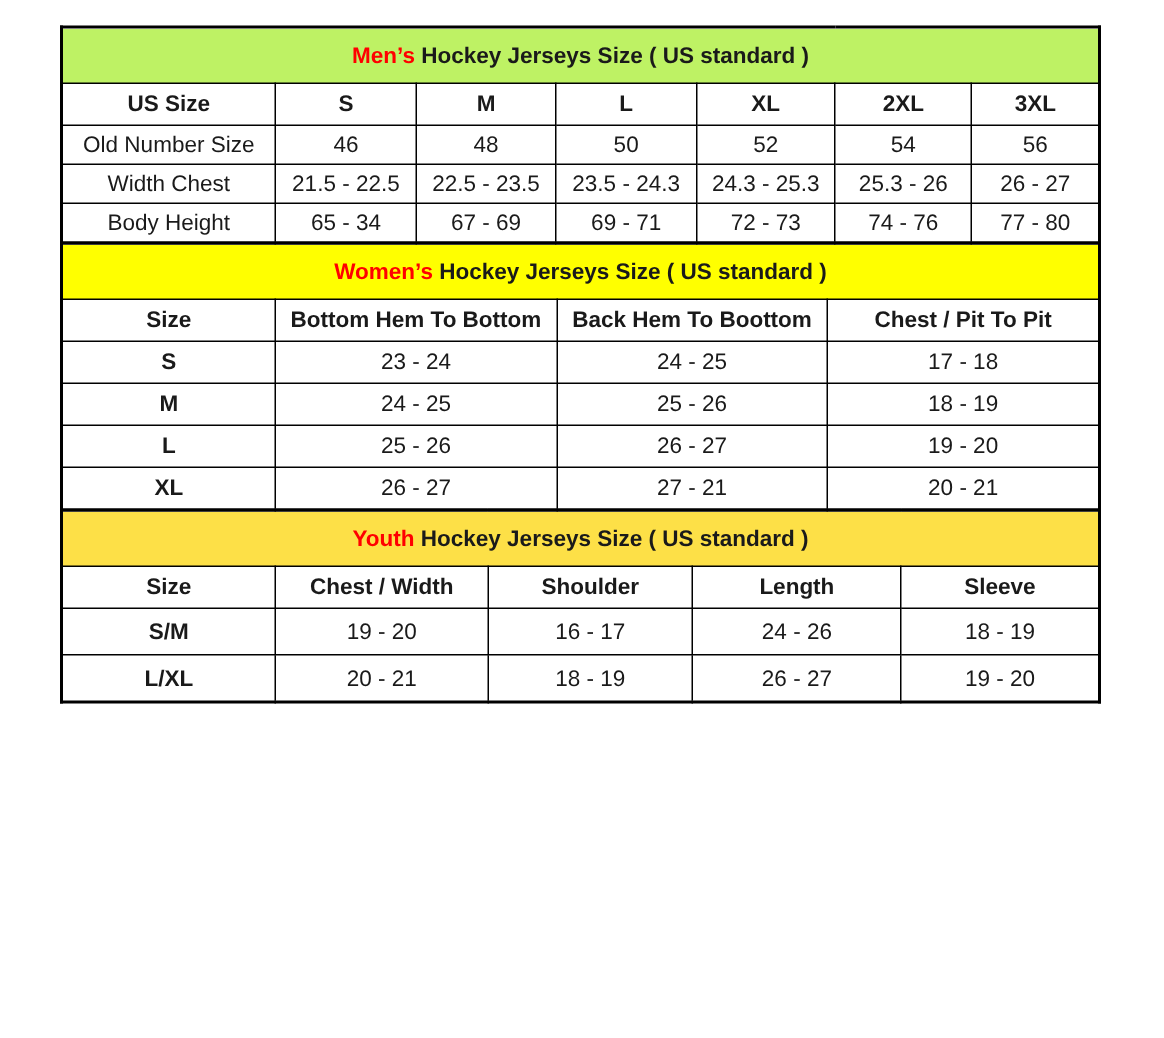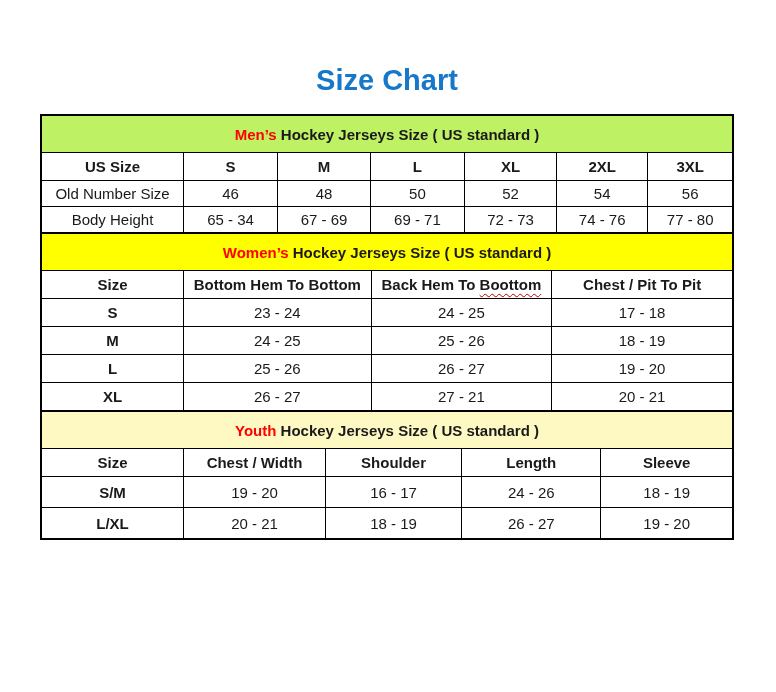--- a/index.html
+++ b/index.html
@@ -59,32 +59,30 @@
   }
   td.head {
     height: 27px;
     font-weight: bold;
   }
   #mens   tr.data-row td { height: 25px; }
   #womens tr.data-row td { height: 27px; }
   #youth  tr.data-row td { height: 30px; }
   td.rowlabel-bold { font-weight: bold; }
   .sq {
-    text-decoration: underline;
     text-decoration-style: wavy;
     text-decoration-color: #c00000;
     text-decoration-thickness: 1px;
     text-underline-offset: 3px;
   }
 </style>
 </head>
 <body>
 
 <div class="page">
-  <h1 class="title" style="color: rgb(23, 119, 200);">Size Chart</h1>
   <div class="tables">
       <table class="size-table" id="mens">
         <colgroup>
           <col style="width: 20.6%;">
           <col style="width: 13.6%;">
           <col style="width: 13.4%;">
           <col style="width: 13.6%;">
           <col style="width: 13.3%;">
           <col style="width: 13.2%;">
           <col style="width: 12.3%;">
@@ -105,20 +103,29 @@
           <tr class="data-row">
             <td class="rowlabel">Old Number Size</td>
             <td class="cell">46</td>
             <td class="cell">48</td>
             <td class="cell">50</td>
             <td class="cell">52</td>
             <td class="cell">54</td>
             <td class="cell">56</td>
           </tr>
           <tr class="data-row">
+            <td class="rowlabel">Width Chest</td>
+            <td class="cell">21.5 - 22.5</td>
+            <td class="cell">22.5 - 23.5</td>
+            <td class="cell">23.5 - 24.3</td>
+            <td class="cell">24.3 - 25.3</td>
+            <td class="cell">25.3 - 26</td>
+            <td class="cell">26 - 27</td>
+          </tr>
+          <tr class="data-row">
             <td class="rowlabel">Body Height</td>
             <td class="cell">65 - 34</td>
             <td class="cell">67 - 69</td>
             <td class="cell">69 - 71</td>
             <td class="cell">72 - 73</td>
             <td class="cell">74 - 76</td>
             <td class="cell">77 - 80</td>
           </tr>
         </tbody>
       </table>
@@ -168,21 +175,21 @@
       <table class="size-table" id="youth">
         <colgroup>
           <col style="width: 20.6%;">
           <col style="width: 20.5%;">
           <col style="width: 19.7%;">
           <col style="width: 20.1%;">
           <col style="width: 19.1%;">
         </colgroup>
         <tbody>
           <tr class="section-row">
-            <td class="section" colspan="5" style="background: #fef9c3;"><span style="color: rgb(255, 0, 0);">Youth</span><span> Hockey Jerseys Size ( US standard )</span></td>
+            <td class="section" colspan="5" style="background: #fde047;"><span style="color: rgb(255, 0, 0);">Youth</span><span> Hockey Jerseys Size ( US standard )</span></td>
           </tr>
           <tr class="head-row">
             <td class="head">Size</td>
             <td class="head">Chest / Width</td>
             <td class="head">Shoulder</td>
             <td class="head">Length</td>
             <td class="head">Sleeve</td>
           </tr>
           <tr class="data-row">
             <td class="rowlabel rowlabel-bold">S/M</td>

